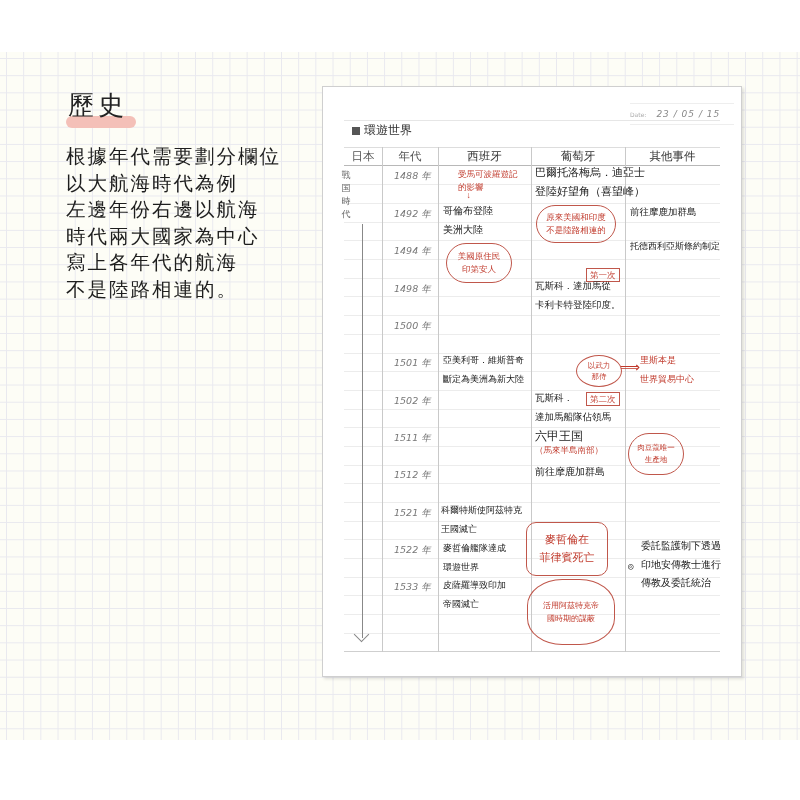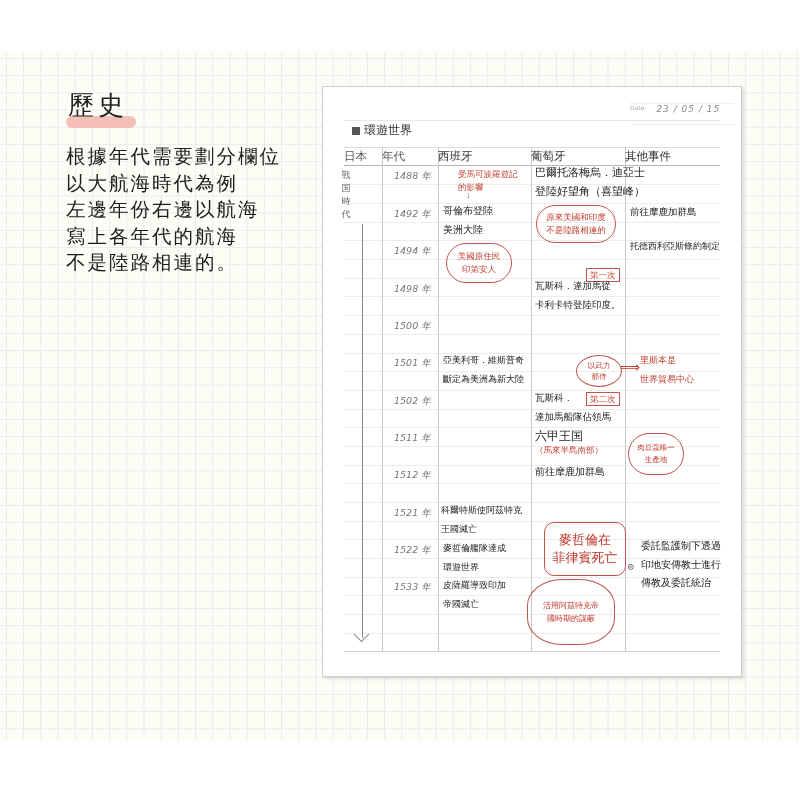--- a/index.html
+++ b/index.html
@@ -33,38 +33,38 @@
   .desc div { white-space: nowrap; }
 
   .paper {
     position: absolute; left: 322px; top: 86px; width: 418px; height: 589px;
     background: #ffffff; border: 1px solid #cfcfcf;
     box-shadow: 2px 2px 3px rgba(0,0,0,0.12);
   }
   .date-row {
     position: absolute; left: 630px; top: 103px; width: 104px; height: 20px;
     border-top: 1px solid #eee; border-bottom: 1px solid #eee;
-    font-size: 9px; color: #888; display: flex; 
+    font-size: 9px; color: #888; display: flex; align-items: center;
   }
   .date-label { font-size: 6px; color: #aaa; margin-right: 10px; }
   .date-val { font-style: italic; letter-spacing: 1px; }
   .sheet-title {
     position: absolute; left: 352px; top: 122px; font-size: 12px; color: #333;
     display: flex; align-items: center;
   }
   .sq { width: 8px; height: 8px; background: #555; margin-right: 4px; }
   .hline-top { position: absolute; left: 344px; top: 120px; width: 376px; height: 1px; background: #e6e6e6; }
 
   
   .table { position: absolute; left: 344px; top: 147px; width: 376px; height: 505px; }
   .hdr-line-top { position: absolute; left: 0; top: 0; width: 376px; height: 1px; background: #ddd; }
   .hdr-line { position: absolute; left: 0; top: 18px; width: 376px; height: 1px; background: #b8b8b8; }
   .rule { position: absolute; left: 0; width: 376px; height: 1px; background: #ececec; }
   .vline { position: absolute; top: 0; width: 1px; height: 505px; background: #c9c9c9; }
-  .hcell { position: absolute; top: 1px; height: 17px; font-size: 11.5px; color: #333; text-align: left; line-height: 17px; font-family: Liberation Mono, monospace; }
+  .hcell { position: absolute; top: 1px; height: 17px; font-size: 11.5px; color: #333; text-align: center; line-height: 17px; font-family: Liberation Mono, monospace; }
   .hcell.small { color: #555; }
   .jp-era { position: absolute; left: 20px; top: 22px; font-size: 9px; color: #666; width: 12px; line-height: 13px; text-align: center; }
   .arrow-line { position: absolute; left: 18px; top: 77px; width: 1px; height: 414px; background: #888; }
   .arrow-head { position: absolute; left: 12px; top: 482px; width: 10px; height: 10px; border-right: 1px solid #888; border-bottom: 1px solid #888; transform: rotate(45deg); }
   .year { position: absolute; left: 50px; font-size: 9.5px; font-style: italic; color: #777; white-space: nowrap; }
   .cell { position: absolute; font-size: 10px; color: #222; line-height: 18.7px; white-space: nowrap; font-family: Liberation Mono, monospace; }
   .red { color: #c0392b; }
   .redsm { font-size: 8.5px; line-height: 13px; color: #c0392b; }
   .cloud {
     position: absolute; border: 1.2px solid #c0574b; border-radius: 22px;
@@ -84,20 +84,21 @@
 
 <div class="title-wrap">
   <div class="title-hl"></div>
   <div class="title">歷史</div>
 </div>
 
 <div class="desc">
   <div>根據年代需要劃分欄位</div>
   <div>以大航海時代為例</div>
   <div>左邊年份右邊以航海</div>
+  <div>時代兩大國家為中心</div>
   <div>寫上各年代的航海</div>
   <div>不是陸路相連的。</div>
 </div>
 
 <div class="paper"></div>
 
 <div class="date-row">
   <span class="date-label">Date:</span>
   <span class="date-val">23 / 05 / 15</span>
 </div>
@@ -220,21 +221,21 @@
     </div>
   </div>
   <div class="boxed" style="left:242px;top:245px">第二次</div>
   <div class="cell" style="left:191px;top:243px;font-size:9.5px">
     <div>瓦斯科．</div>
     <div>達加馬船隊佔領馬</div>
   </div>
   <div class="cell" style="left:191px;top:281px;font-size:12px">六甲王国</div>
   <div class="cell redsm" style="left:191px;top:298px">（馬來半島南部）</div>
   <div class="cell" style="left:191px;top:317px;font-size:10px">前往摩鹿加群島</div>
-  <div class="bubble" style="left:200px;top:375px;width:80px;height:52px;font-size:13px;color:#c0392b;line-height:18px">
+  <div class="bubble" style="left:182px;top:375px;width:80px;height:52px;font-size:11px;color:#c0392b;line-height:18px">
     <div>
       <div>麥哲倫在</div>
       <div>菲律賓死亡</div>
     </div>
   </div>
   <div class="bubble redsm" style="left:183px;top:432px;width:86px;height:64px;border-radius:40%;font-size:8px;line-height:13px">
     <div>
       <div>活用阿茲特克帝</div>
       <div>國時期的謀蔽</div>
     </div>

